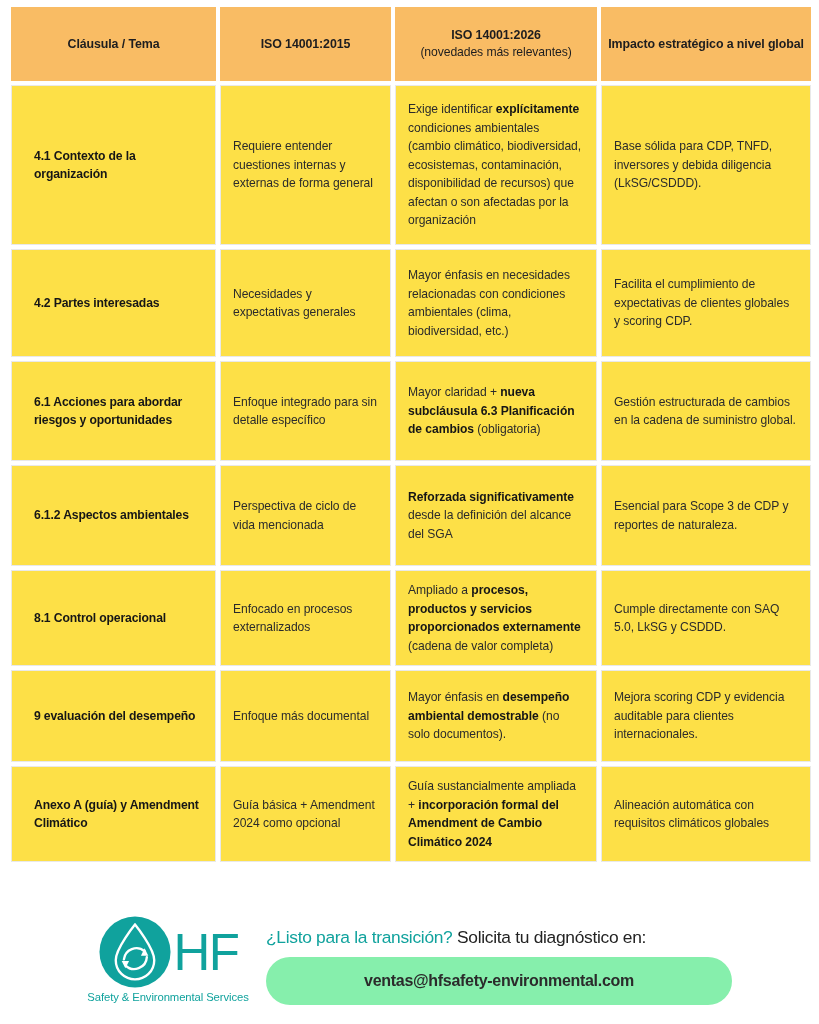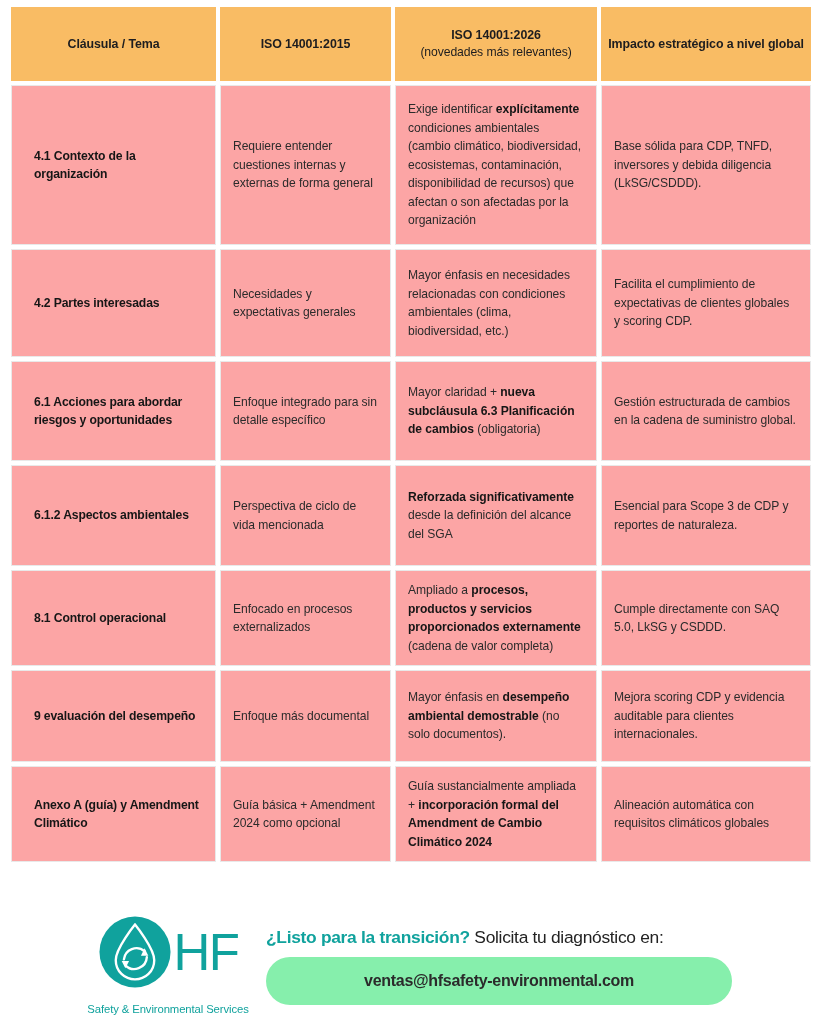--- a/index.html
+++ b/index.html
@@ -48,21 +48,21 @@
     letter-spacing: -0.1px;
   }
 
   thead th .sub {
     font-weight: normal;
     font-size: 12.2px;
     display: block;
   }
 
   tbody td {
-    background: #fca5a5;
+    background: #fde047;
     border: 1px solid #e9e9e9;
     vertical-align: middle;
     padding: 10px 12px;
     font-size: 12.1px;
     line-height: 1.53;
     color: #2b2b2b;
     letter-spacing: -0.05px;
   }
 
   tbody td.clause {
@@ -119,42 +119,42 @@
     font-weight: normal;
     color: #10a29d;
     letter-spacing: -1.5px;
     line-height: 1;
     font-family: "Liberation Sans", sans-serif;
   }
 
   .logo-tag {
     font-size: 11.3px;
     color: #10a29d;
-    margin-top: 14px;
+    margin-top: 2px;
     letter-spacing: -0.1px;
     white-space: nowrap;
   }
 
   .cta-block {
     position: absolute;
     left: 266px;
     top: 14px;
     width: 480px;
   }
 
   .cta-heading {
     font-size: 17.4px;
     color: #232323;
     letter-spacing: -0.3px;
     white-space: nowrap;
   }
 
   .cta-heading .hl {
     color: #10a29d;
-    font-weight: bold;
+    font-weight: normal;
   }
 
   .cta-pill {
     margin-top: 9px;
     width: 466px;
     height: 48px;
     background: #86efac;
     border-radius: 24px;
     display: flex;
     align-items: center;

